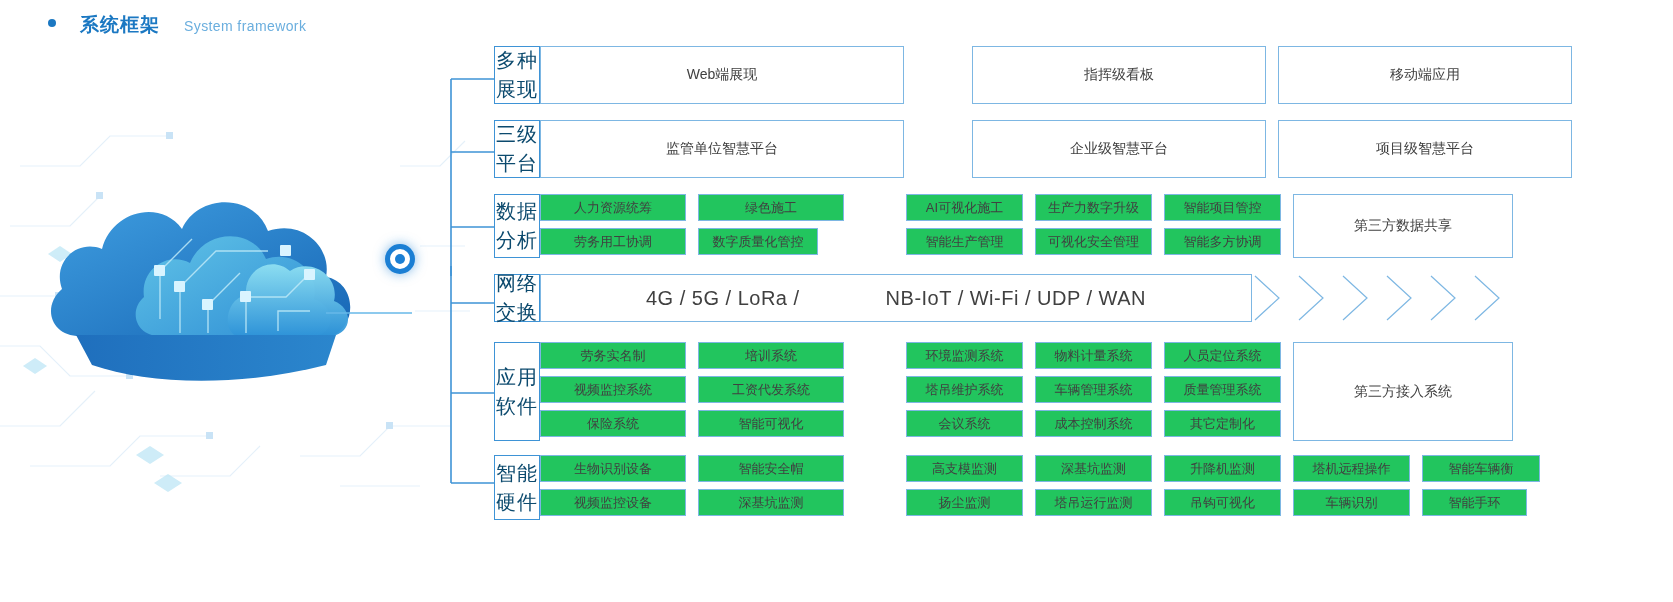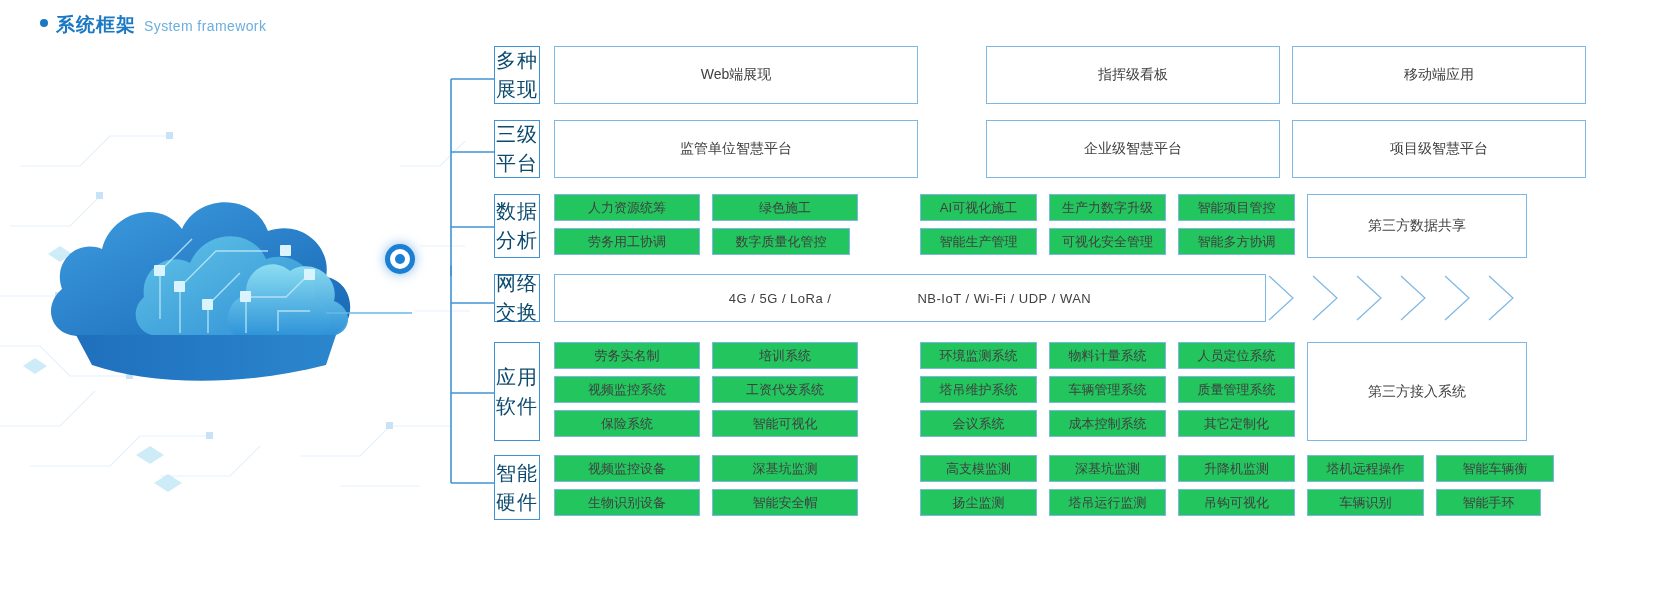--- a/index.html
+++ b/index.html
@@ -2,21 +2,21 @@
 <html><head>
 <meta charset="utf-8">
 <style>
   html,body{margin:0;padding:0;}
   body{
     width:1673px;height:602px;background:#ffffff;overflow:hidden;
     font-family:"Liberation Sans","DejaVu Sans",sans-serif;
     color:#333;position:relative;
   }
   
-  .page-header{position:absolute;left:40px;top:12px;display:flex;align-items:baseline;gap:8px;}
+  .page-header{position:absolute;left:48px;top:12px;display:flex;align-items:baseline;gap:24px;}
   .hdr-dot{width:8px;height:8px;border-radius:50%;background:#1b78c2;position:relative;top:-4px;}
   .hdr-cn{font-size:19px;font-weight:700;color:#1b78c2;letter-spacing:1px;}
   .hdr-en{font-size:14px;color:#6aaede;font-weight:400;letter-spacing:.4px;}
 
   
   .art{position:absolute;left:0;top:46px;width:470px;height:470px;overflow:hidden;}
   .circuit{position:absolute;inset:0;opacity:.55;}
   .cloud-wrap{position:absolute;left:40px;top:55px;width:390px;height:300px;}
   .node-dot{
     position:absolute;left:385px;top:198px;width:30px;height:30px;border-radius:50%;
@@ -30,40 +30,40 @@
 
   
   .diagram{position:absolute;left:494px;top:46px;width:1060px;}
   .row{display:flex;align-items:stretch;margin-bottom:0;position:relative;}
   .rowlabel{
     width:46px;min-width:46px;border:1.5px solid #3e93d6;color:#0c4a6e;
     display:flex;flex-direction:column;align-items:center;justify-content:center;
     font-size:20px;line-height:1.45;letter-spacing:1px;font-weight:400;
     box-sizing:border-box;background:#fff;
   }
-  .rowbody{flex:1;display:flex;margin-left:14px;}
+  .rowbody{flex:1;display:flex;}
 
   .bigbox{
     border:1px solid #7db7e3;box-sizing:border-box;background:#fff;
     display:flex;align-items:center;justify-content:center;
     font-size:14px;color:#404040;
   }
   .cell{
     border:1px solid #7db7e3;box-sizing:border-box;background:#22c55e;
     display:flex;align-items:center;justify-content:center;
     font-size:13px;color:#404040;height:27px;
   }
   .grp{display:flex;flex-direction:column;gap:7px;}
   .grp-row{display:flex;gap:12px;}
 
   
   .netbox{
     position:relative;border:1px solid #7db7e3;box-sizing:border-box;background:#fff;
     display:flex;align-items:center;justify-content:center;gap:86px;
-    font-size:13px;color:#404040;letter-spacing:.5px;
+    font-size:20px;color:#404040;letter-spacing:.5px;
   }
   .chevrons{position:absolute;right:-268px;top:0;height:100%;display:flex;align-items:center;}
 
   .thirdparty{
     border:1px solid #7db7e3;box-sizing:border-box;background:#fff;
     display:flex;align-items:center;justify-content:center;font-size:14px;color:#404040;
   }
 </style>
 </head>
 <body>
@@ -208,21 +208,21 @@
       <span>分析</span>
     </div>
     <div class="rowbody">
       <div class="grp">
         <div class="grp-row">
           <div class="cell" style="width:146px;">人力资源统筹</div>
           <div class="cell" style="width:146px;">绿色施工</div>
         </div>
         <div class="grp-row">
           <div class="cell" style="width:146px;">劳务用工协调</div>
-          <div class="cell" style="width:138px;">数字质量化管控</div>
+          <div class="cell" style="width:120px;">数字质量化管控</div>
         </div>
       </div>
       <div style="width:62px;"></div>
       <div class="grp">
         <div class="grp-row">
           <div class="cell" style="width:117px;">AI可视化施工</div>
           <div class="cell" style="width:117px;">生产力数字升级</div>
           <div class="cell" style="width:117px;">智能项目管控</div>
         </div>
         <div class="grp-row">
@@ -305,26 +305,26 @@
   </div>
 
   <div class="row" style="height:65px;">
     <div class="rowlabel">
       <span>智能</span>
       <span>硬件</span>
     </div>
     <div class="rowbody">
       <div class="grp">
         <div class="grp-row">
+          <div class="cell" style="width:146px;">生物识别设备</div>
+          <div class="cell" style="width:146px;">智能安全帽</div>
+        </div>
+        <div class="grp-row">
           <div class="cell" style="width:146px;">视频监控设备</div>
           <div class="cell" style="width:146px;">深基坑监测</div>
-        </div>
-        <div class="grp-row">
-          <div class="cell" style="width:146px;">生物识别设备</div>
-          <div class="cell" style="width:146px;">智能安全帽</div>
         </div>
       </div>
       <div style="width:62px;"></div>
       <div class="grp">
         <div class="grp-row">
           <div class="cell" style="width:117px;">高支模监测</div>
           <div class="cell" style="width:117px;">深基坑监测</div>
           <div class="cell" style="width:117px;">升降机监测</div>
         </div>
         <div class="grp-row">

